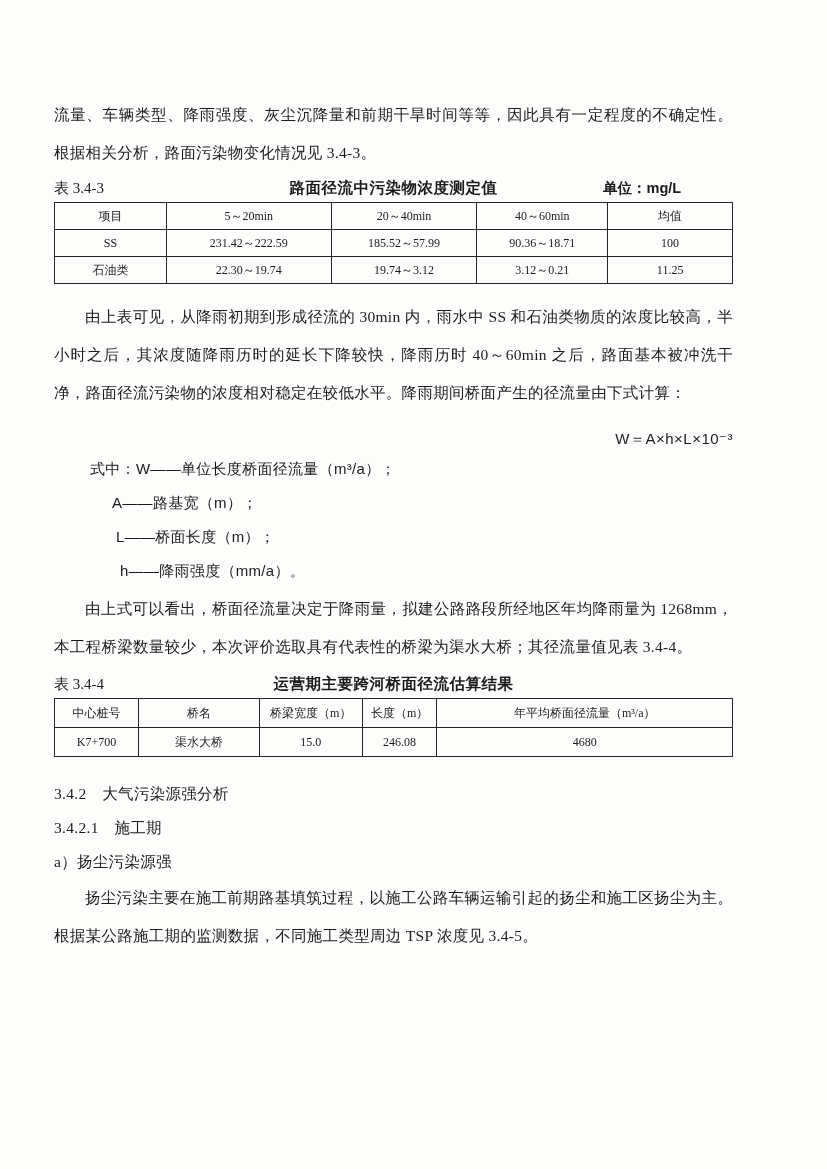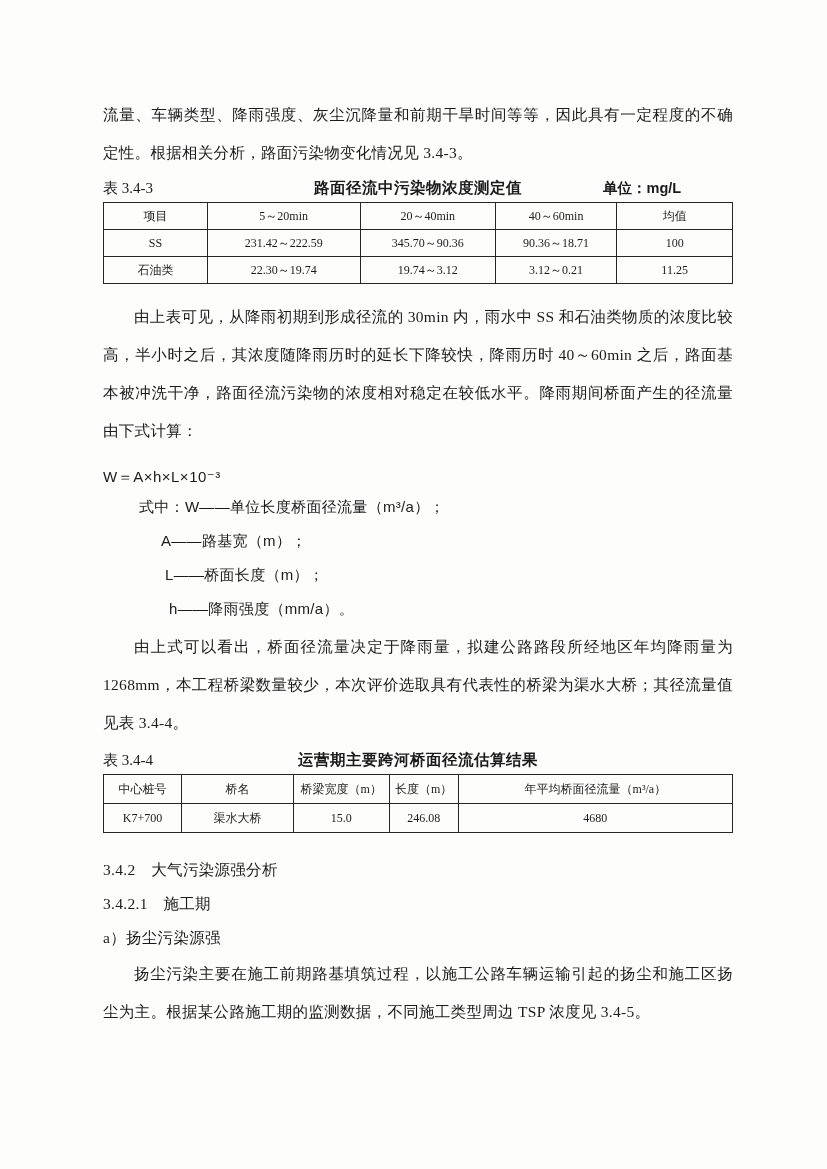--- a/index.html
+++ b/index.html
@@ -7,21 +7,21 @@
     background:#e9e9e9;
     font-family:"Liberation Serif","DejaVu Serif",serif;
     color:#1b1b1b;
   }
   .page{
     position:relative;
     width:827px;height:1169px;
     margin:0 auto;
     background:#fdfdfc;
     box-sizing:border-box;
-    padding:96px 94px 0 103px;
+    padding:96px 94px 0 54px;
     overflow:hidden;
   }
   .sans{font-family:"Liberation Sans","DejaVu Sans",sans-serif;}
 
   p{margin:0;}
   .para{
     font-size:15.5px;
     line-height:38px;
     text-align:justify;
     letter-spacing:0.3px;
@@ -61,21 +61,21 @@
     font-size:12px;
     font-weight:400;
     padding:0 2px;
     overflow:hidden;
     white-space:nowrap;
   }
   #table1 th,#table1 td{height:26px;}
   #table2 th,#table2 td{height:28px;}
 
   .formula{
-    text-align:left;
+    text-align:right;
     font-size:15px;
     height:26px;line-height:26px;
     margin-top:14px;
     letter-spacing:0.5px;
   }
   .def-line{
     font-size:15px;
     line-height:34px;
     letter-spacing:0.3px;
   }
@@ -130,21 +130,21 @@
           <th>5～20min</th>
           <th>20～40min</th>
           <th>40～60min</th>
           <th>均值</th>
         </tr>
     </thead>
     <tbody>
         <tr>
           <td>SS</td>
           <td>231.42～222.59</td>
-          <td>345.70～90.36</td>
+          <td>185.52～57.99</td>
           <td>90.36～18.71</td>
           <td>100</td>
         </tr>
         <tr>
           <td>石油类</td>
           <td>22.30～19.74</td>
           <td>19.74～3.12</td>
           <td>3.12～0.21</td>
           <td>11.25</td>
         </tr>

